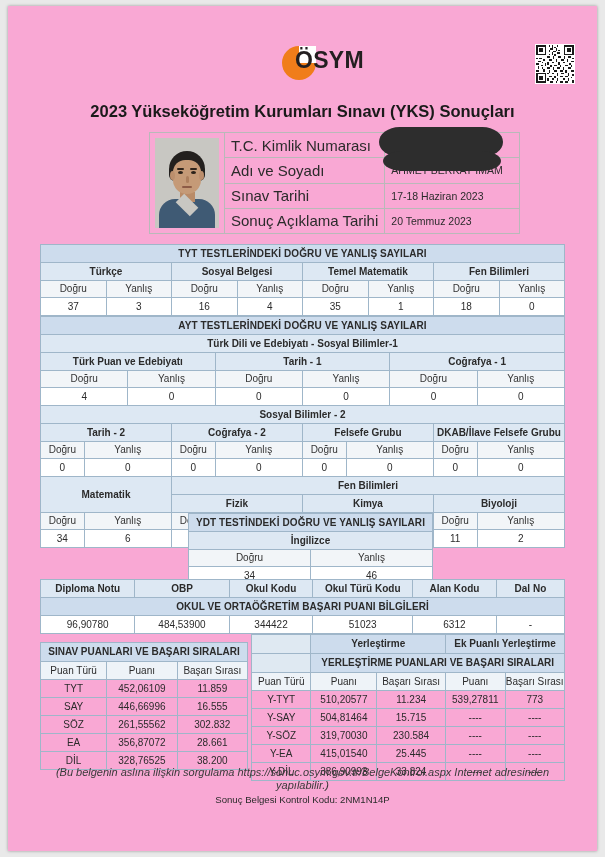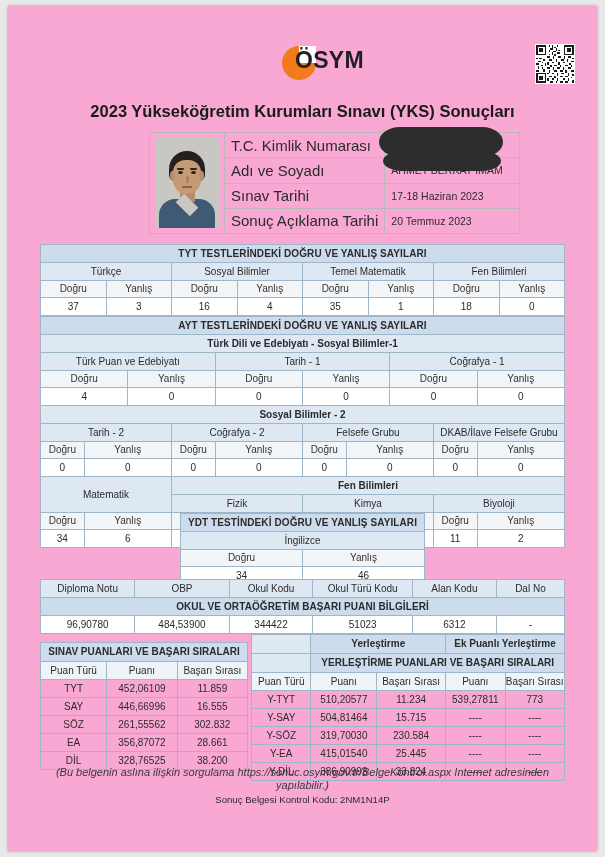--- a/index.html
+++ b/index.html
@@ -90,21 +90,21 @@
     border:1px solid #9fb6c9;
     text-align:center;font-weight:normal;
     padding:0;height:16px;line-height:16px;
     overflow:hidden;white-space:nowrap;
   }
   .tbl .tt{
     background:#cddced;font-weight:bold;font-size:10px;letter-spacing:.1px;
     height:17px;line-height:17px;
   }
   .tbl .sub{
-    background:#dde8f3;font-weight:normal;height:17px;line-height:17px;
+    background:#dde8f3;font-weight:bold;height:17px;line-height:17px;
   }
   .tbl .sub2{
     background:#dde8f3;font-weight:bold;height:17px;line-height:17px;
   }
   .tbl .hd{background:#f2f5f8;color:#333;}
   .tbl .val{background:#ffffff;height:17px;line-height:17px;}
   .blk{position:absolute;}
   
   .stbl{border-collapse:collapse;table-layout:fixed;font-size:10px;color:#2b2b2b;}
   .stbl td{border:1px solid #9fb6c9;text-align:center;padding:0;height:17px;line-height:17px;white-space:nowrap;}
@@ -285,21 +285,21 @@
         <col style="width:12.5%">
         <col style="width:12.5%">
         <col style="width:12.5%">
       </colgroup>
     <tbody>
         <tr>
           <td class="tt" colspan="8">TYT TESTLERİNDEKİ DOĞRU VE YANLIŞ SAYILARI</td>
         </tr>
     <tr>
       <td class="sub" colspan="2">Türkçe</td>
-      <td class="sub" colspan="2">Sosyal Bilimler</td>
+      <td class="sub" colspan="2">Sosyal Belgesi</td>
       <td class="sub" colspan="2">Temel Matematik</td>
       <td class="sub" colspan="2">Fen Bilimleri</td>
     </tr>
     <tr>
       <td class="hd">Doğru</td>
       <td class="hd">Yanlış</td>
       <td class="hd">Doğru</td>
       <td class="hd">Yanlış</td>
       <td class="hd">Doğru</td>
       <td class="hd">Yanlış</td>
@@ -418,21 +418,21 @@
       <td class="val">12</td>
       <td class="val" colspan="2">2</td>
       <td class="val">13</td>
       <td class="val" colspan="2">0</td>
       <td class="val">11</td>
       <td class="val" colspan="2">2</td>
     </tr>
   </tbody>
     </table>
 
-  <table class="tbl blk" style="left:172px;top:507px;width:245px;">
+  <table class="tbl blk" style="left:180px;top:507px;width:245px;">
     <colgroup>
         <col style="width:50%">
         <col style="width:50%">
       </colgroup>
     <tbody>
         <tr>
           <td class="tt" colspan="2">YDT TESTİNDEKİ DOĞRU VE YANLIŞ SAYILARI</td>
         </tr>
     <tr>
           <td class="sub" colspan="2">İngilizce</td>

